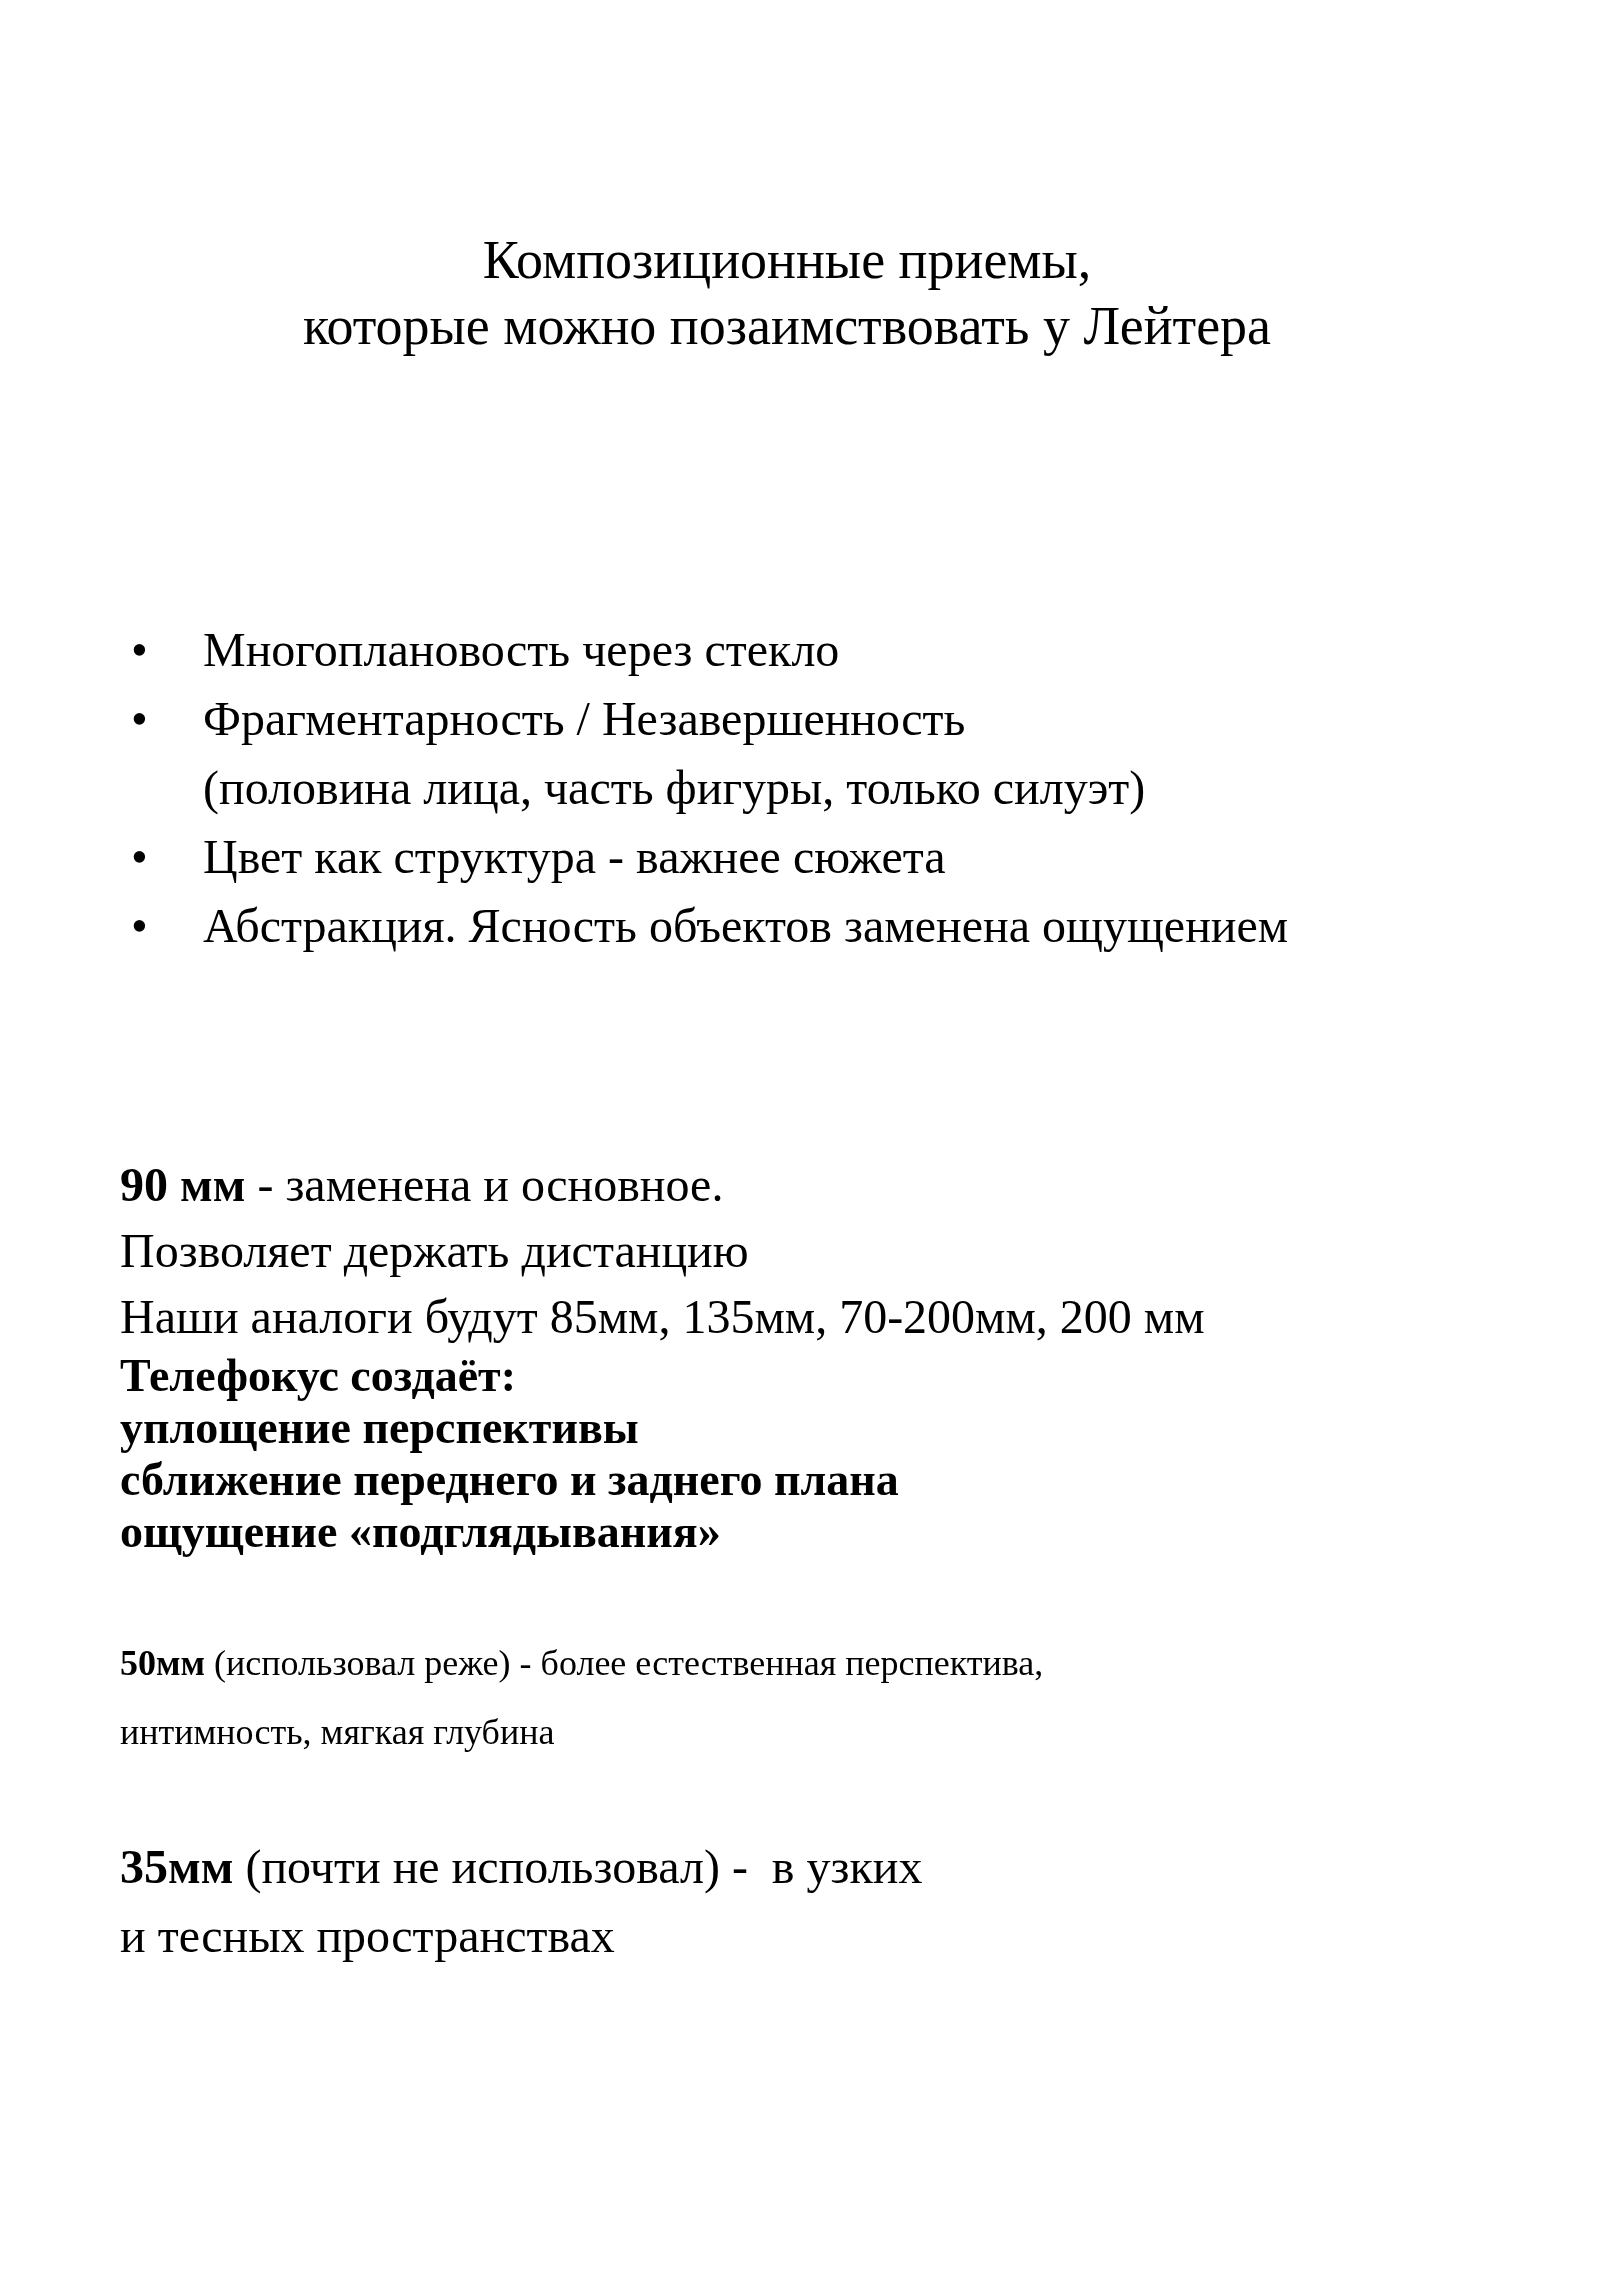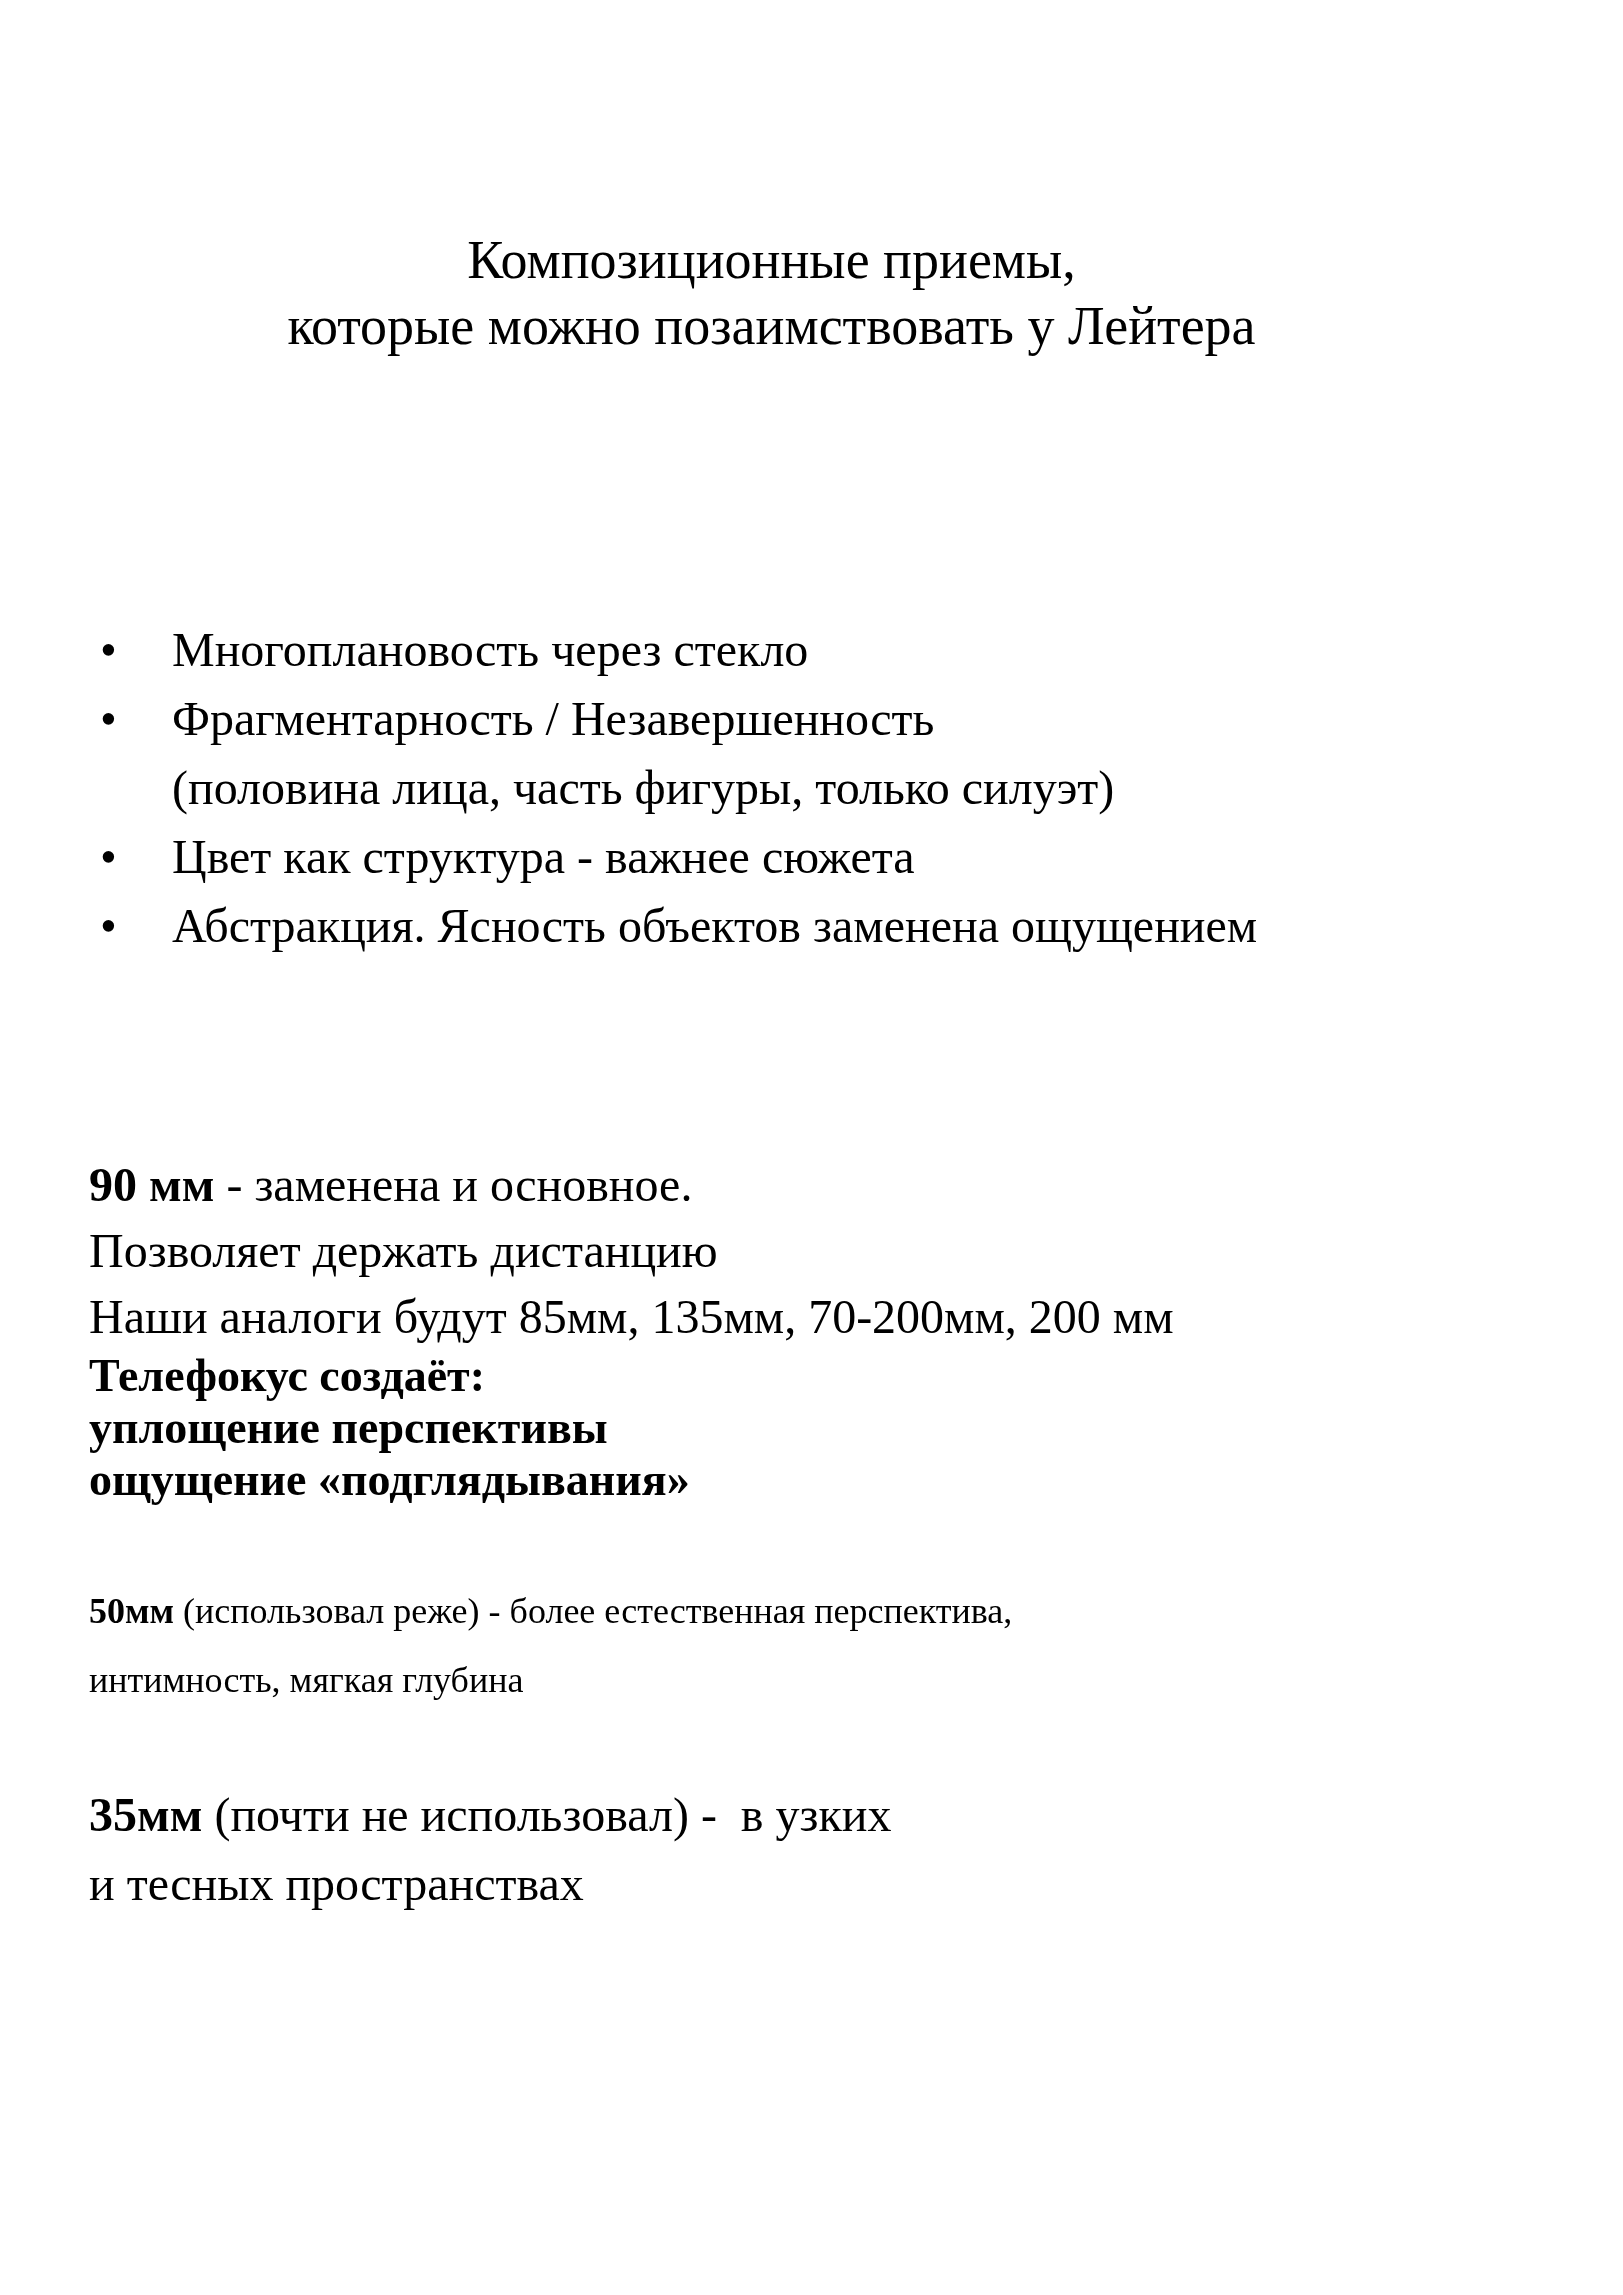--- a/index.html
+++ b/index.html
@@ -7,21 +7,21 @@
   body {
     width: 1623px;
     height: 2295px;
     overflow: hidden;
     font-family: "Liberation Serif", serif;
     color: #000000;
   }
   .doc {
     width: 1623px;
     height: 2211px;
-    padding: 0 85px 0 89px;
+    padding: 0 85px 0 120px;
   }
   .doc-title {
     margin-left: -169px;
     margin-right: -85px;
     padding-top: 227px;
     text-align: center;
     font-size: 54px;
     line-height: 66px;
     font-weight: 400;
   }
@@ -103,20 +103,21 @@
 
   <section class="focal-section">
     <div class="line"><span class="b">90 мм</span><span> - заменена и основное.</span></div>
     <div class="line">Позволяет держать дистанцию</div>
     <div class="line">Наши аналоги будут 85мм, 135мм, 70-200мм, 200 мм</div>
   </section>
 
   <section class="tele-section">
     <div class="line">Телефокус создаёт:</div>
     <div class="line">уплощение перспективы</div>
+    <div class="line">сближение переднего и заднего плана</div>
     <div class="line">ощущение «подглядывания»</div>
   </section>
 
   <section class="para-50">
     <div class="line"><span class="b">50мм</span><span> (использовал реже) - более естественная перспектива,</span></div>
     <div class="line">интимность, мягкая глубина</div>
   </section>
 
   <section class="para-35">
     <div class="line"><span class="b">35мм</span><span> (почти не использовал) -  в узких</span></div>

